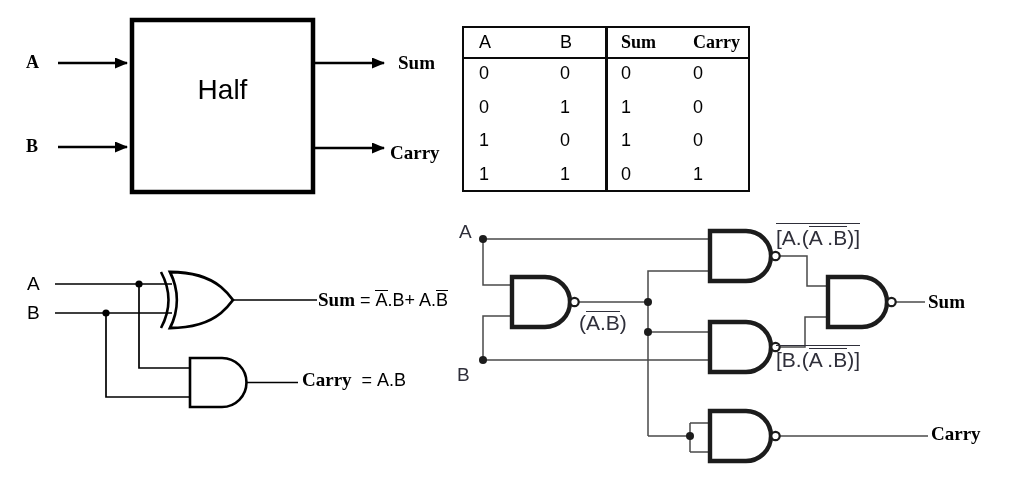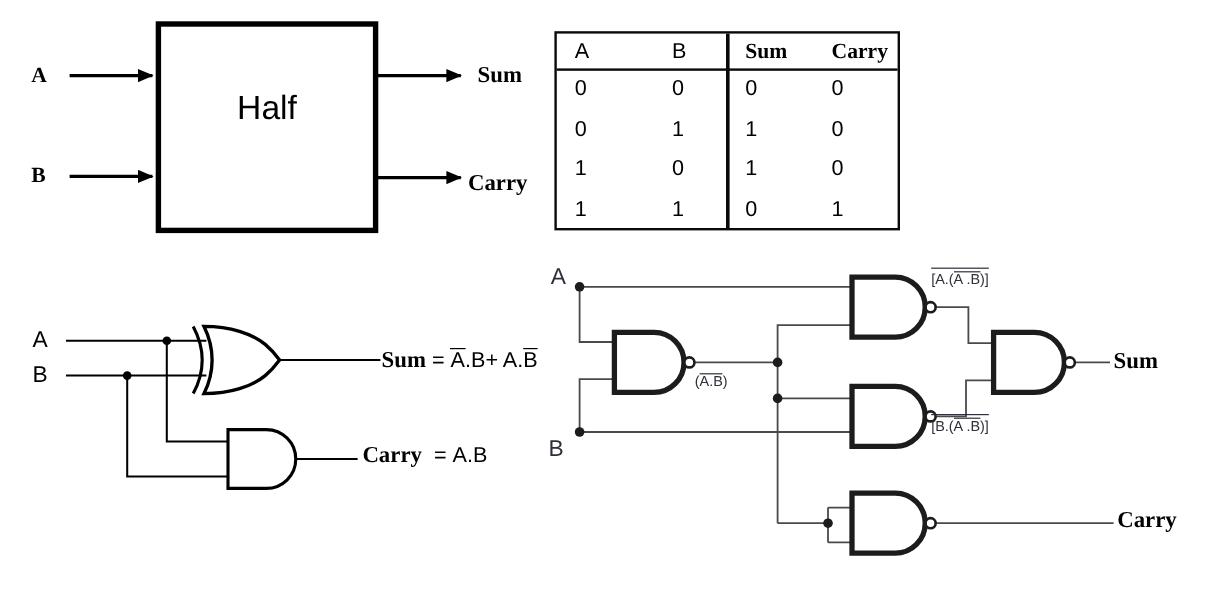--- a/index.html
+++ b/index.html
@@ -4,21 +4,21 @@
 <style>
   html,body { margin:0; padding:0; background:#ffffff; }
   .stage {
     position:relative; width:1024px; height:502px; background:#ffffff;
     font-family:"Liberation Sans", sans-serif; overflow:hidden;
   }
   svg.layer { position:absolute; left:0; top:0; }
   .lbl { position:absolute; line-height:1.1; white-space:nowrap; color:#000; }
   .serifb { font-family:"Liberation Serif", serif; font-weight:bold; }
   .sans { font-family:"Liberation Sans", sans-serif; }
-  .f18 { font-size:18px; } .f19 { font-size:19px; } .f16 { font-size:12px; }
+  .f18 { font-size:18px; } .f19 { font-size:19px; } .f16 { font-size:21px; }
   .dark { color:#2f2f3a; }
   .ov { display:inline-block; border-top:1.6px solid currentColor; line-height:1.06; }
   .ovo { padding-top:2px; }
   .bd-title { position:absolute; left:132px; top:73px; width:181px; text-align:center;
               line-height:34px; font-size:28px; color:#000; }
   .bd-title span { display:block; }
   
   .tt { position:absolute; left:462px; top:26px; width:288px; height:166px;
         border:2.5px solid #0a0a0a; box-sizing:border-box; }
   .tt-vline { position:absolute; top:0; bottom:0; left:141px; width:2.5px; background:#0a0a0a; }

